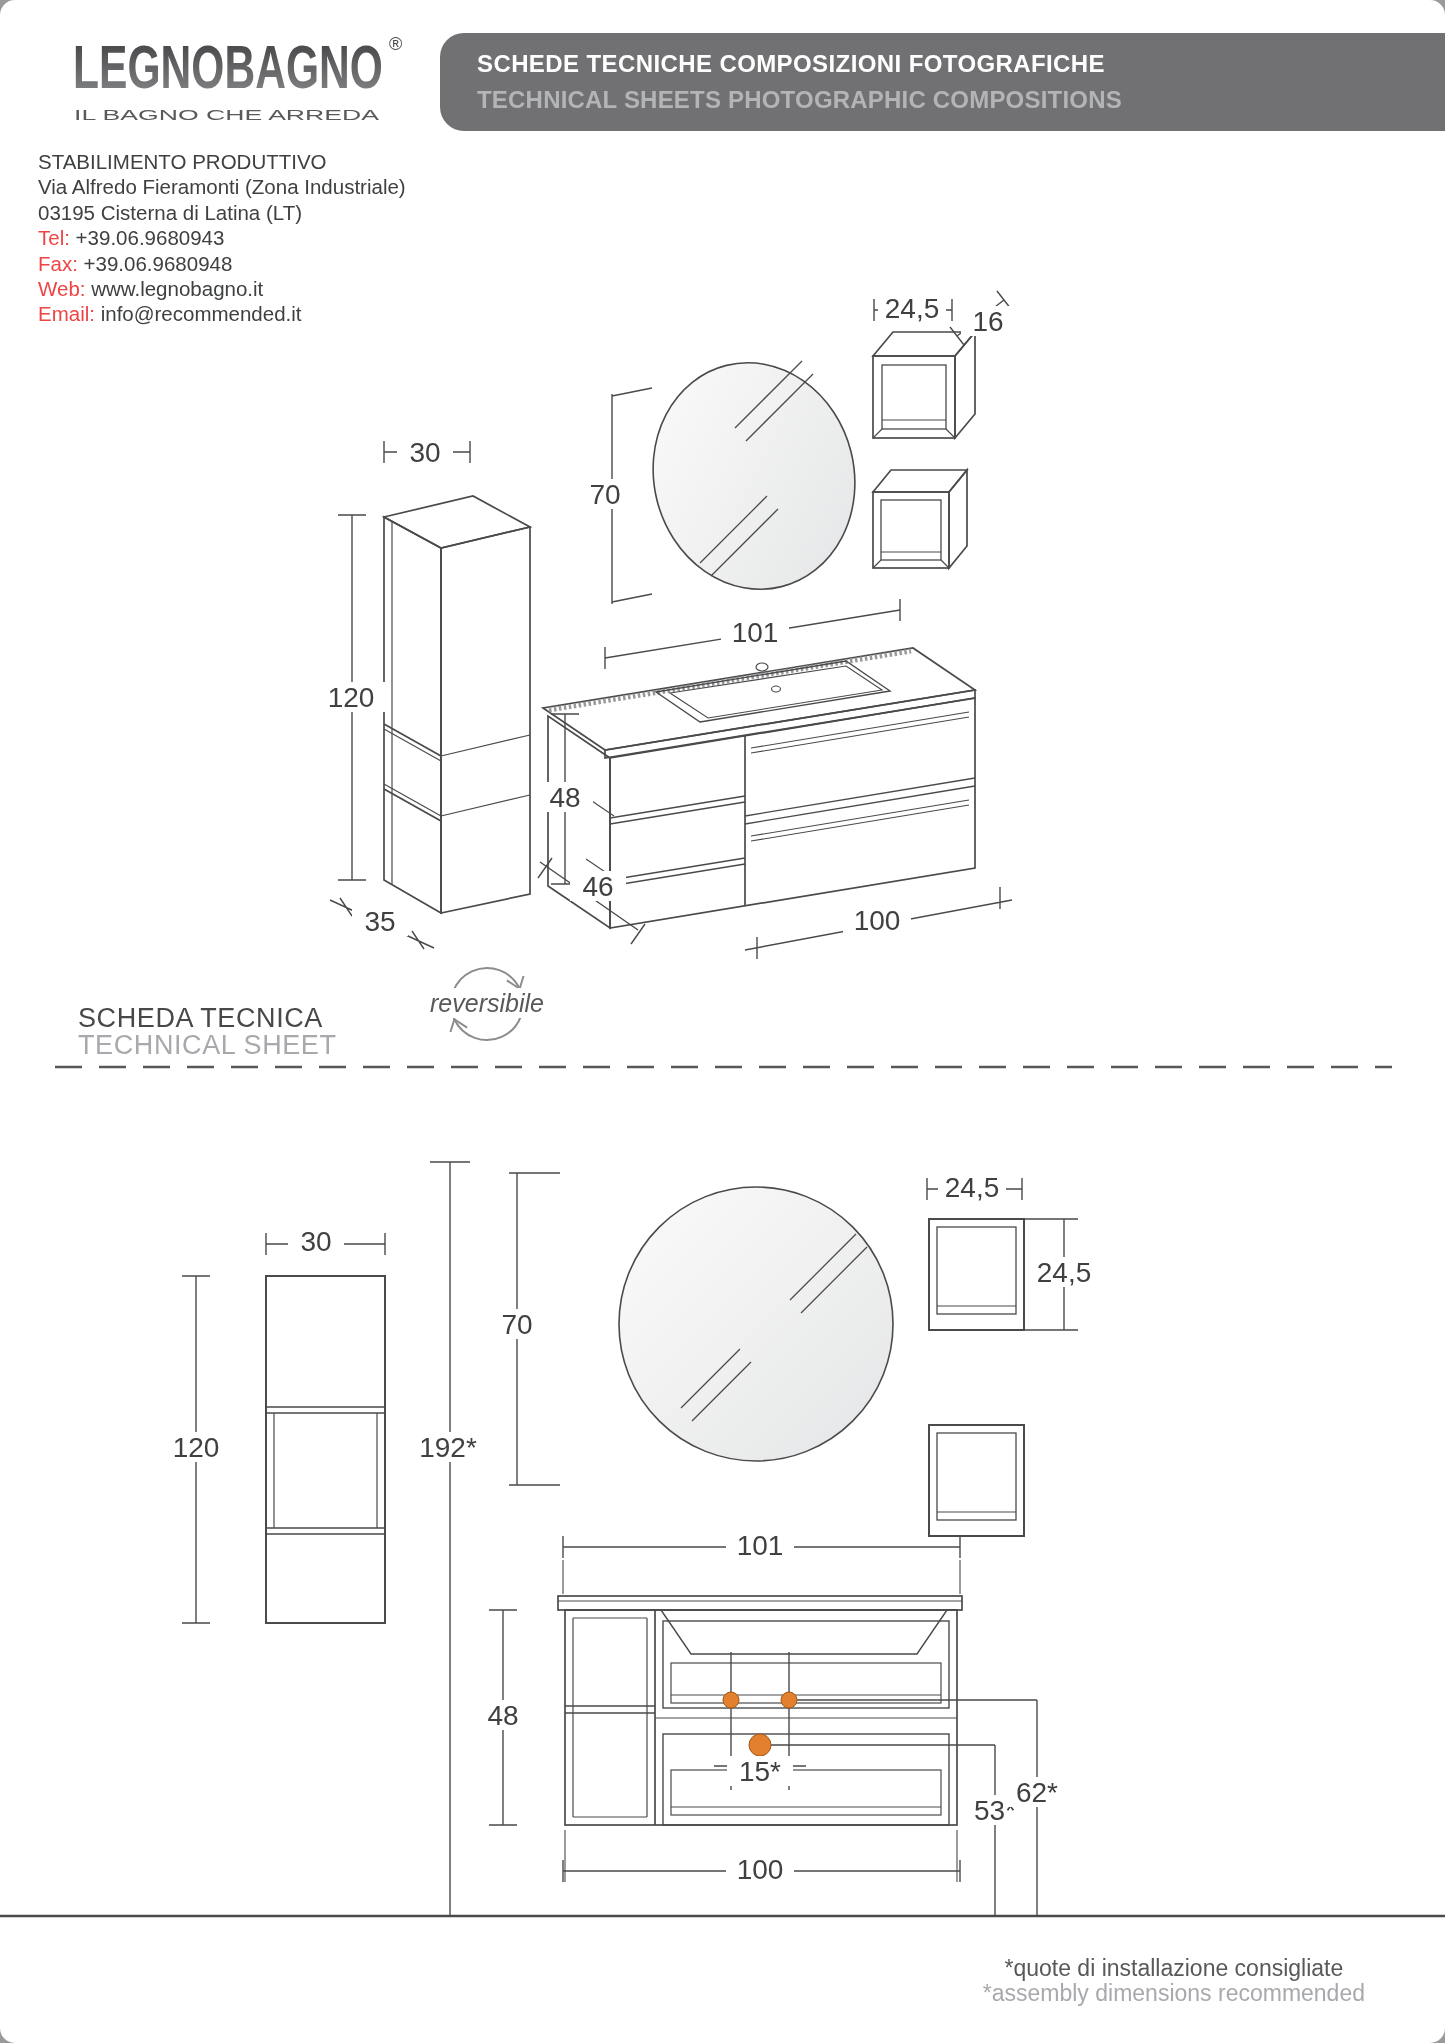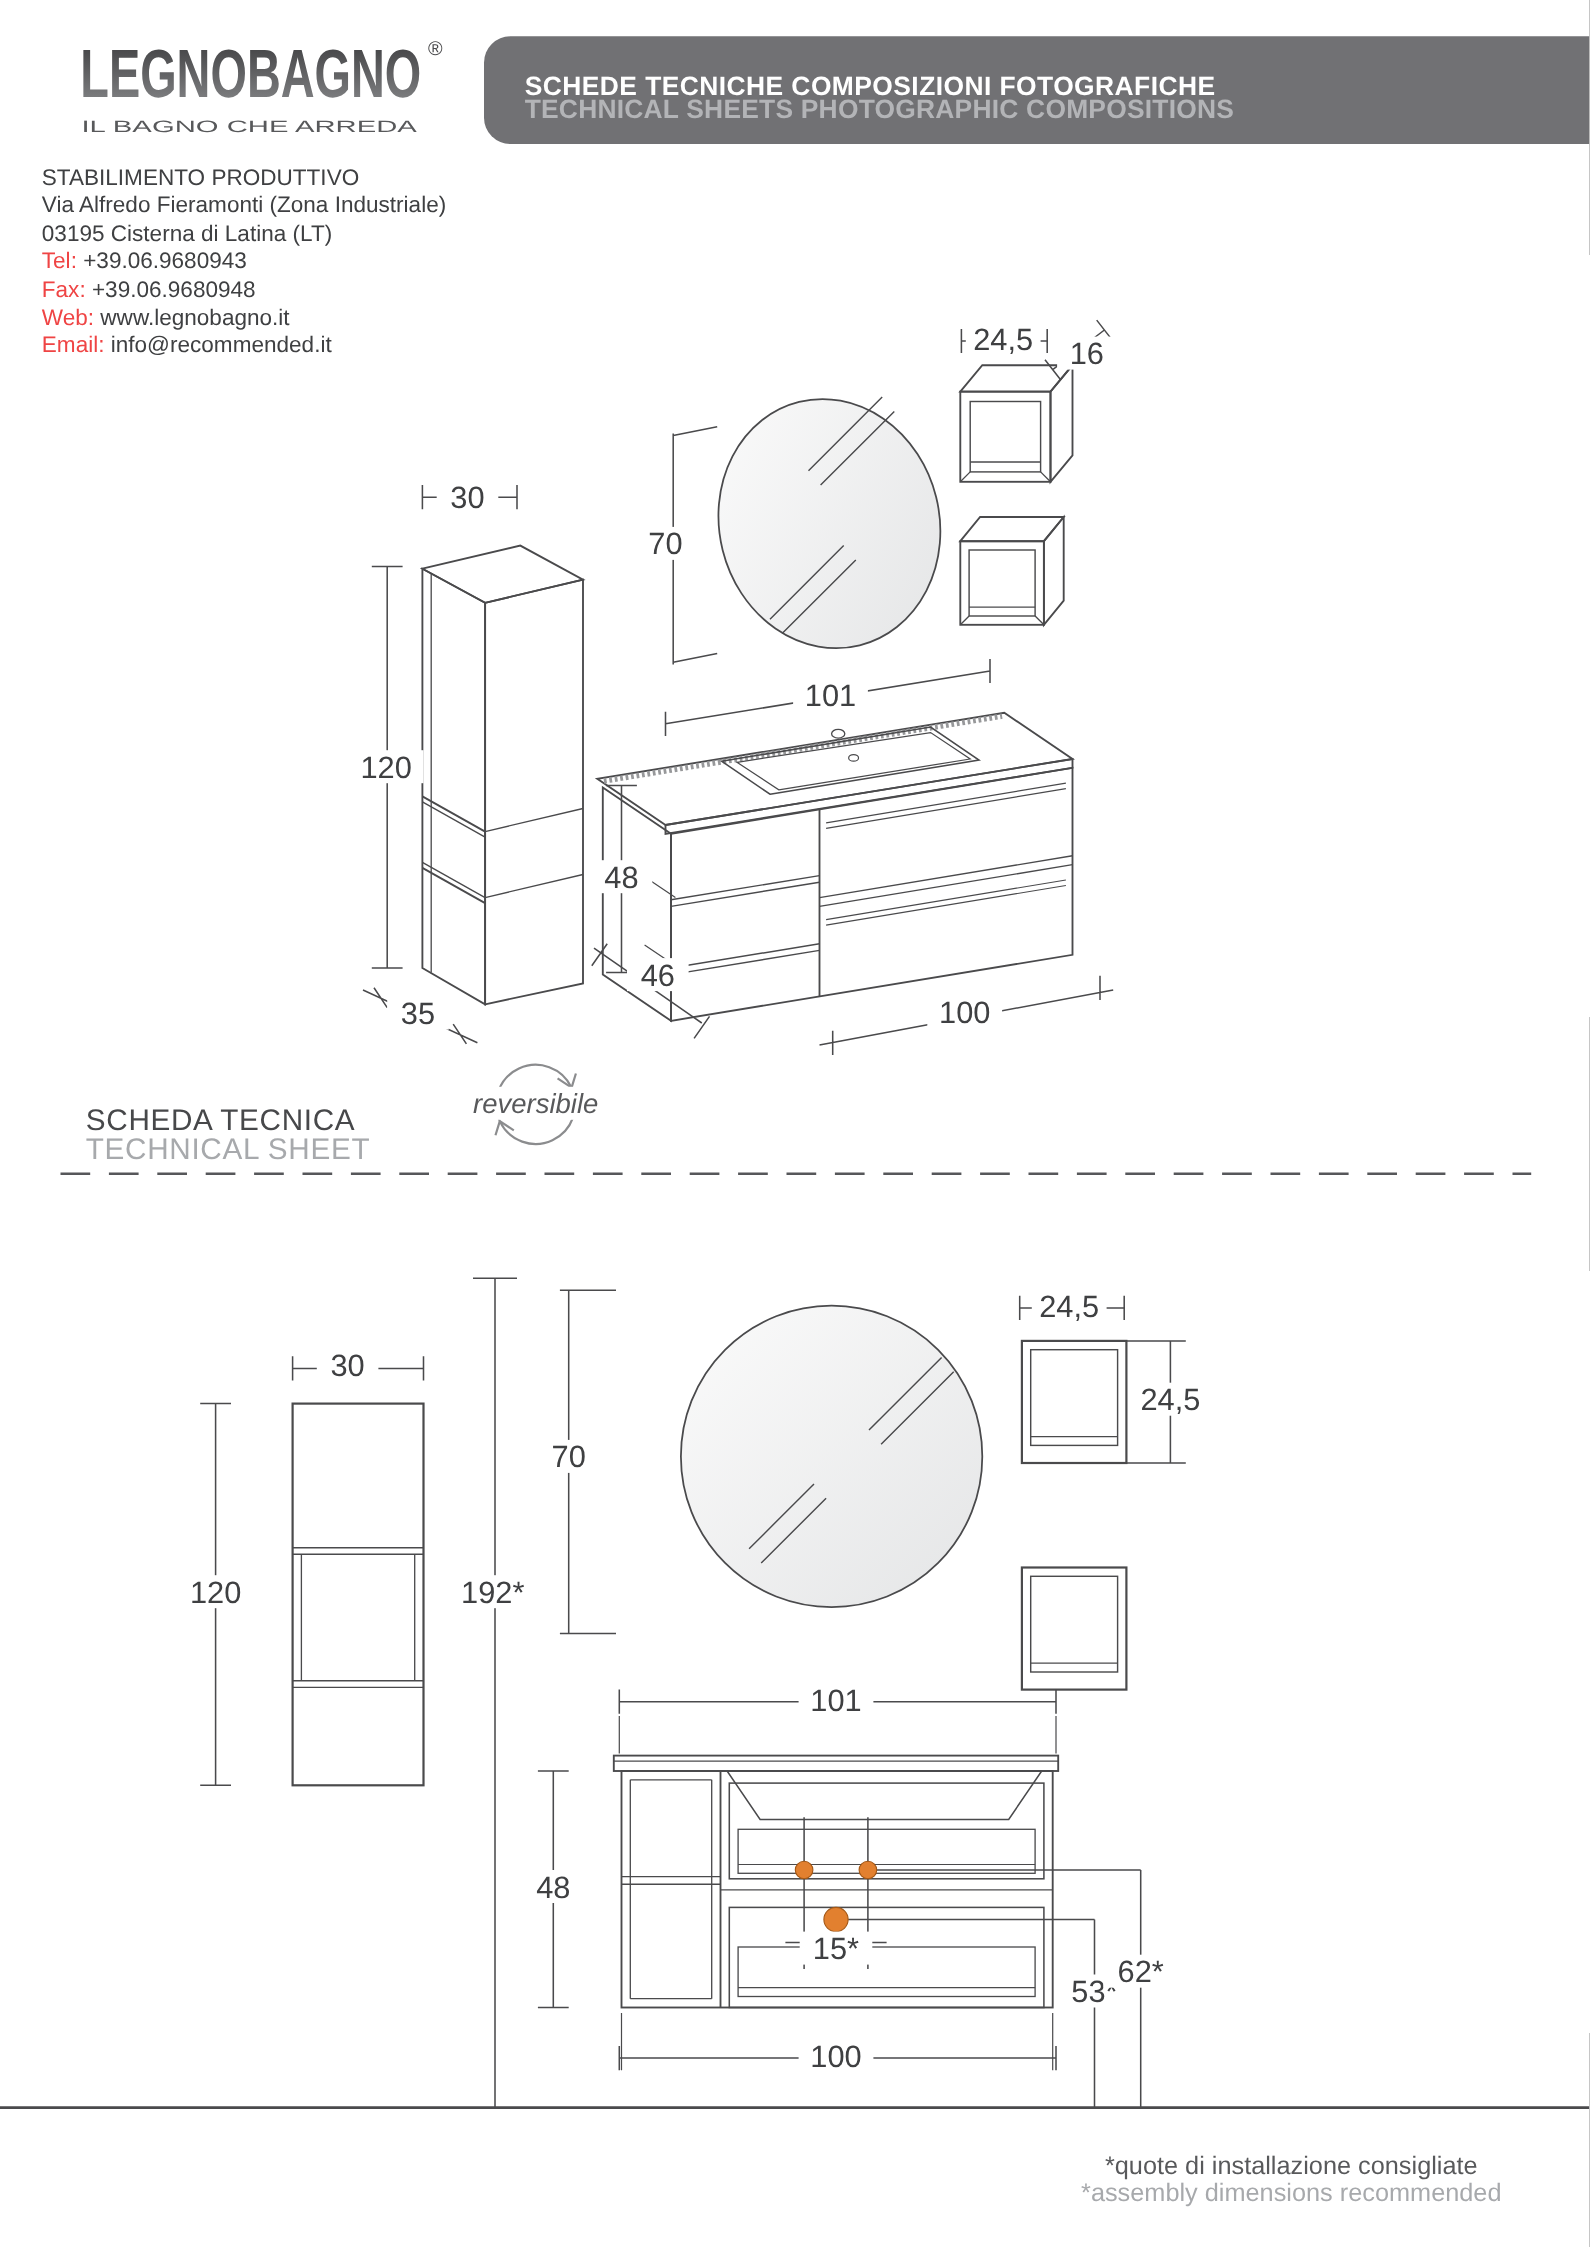--- a/index.html
+++ b/index.html
@@ -1,26 +1,26 @@
 <!DOCTYPE html>
 <html><head>
 <meta charset="utf-8">
 <style>
   html,body{margin:0;padding:0;background:#9a9a9a;}
   .page{
     position:relative;width:1445px;height:2043px;background:#ffffff;
-    font-family:"Liberation Sans",sans-serif;overflow:hidden;margin:0 auto;
+    font-family:"Liberation Sans",sans-serif;overflow:hidden;margin:0 auto;border-radius:15px;
   }
   .abs{position:absolute;}
   
   .banner{
     left:440px;top:33px;width:1005px;height:98px;background:#717174;
     border-radius:24px 0 0 24px;
   }
-  .banner .l1{position:absolute;left:37px;top:32px;font-size:24px;font-weight:bold;color:#ffffff;letter-spacing:.4px;}
+  .banner .l1{position:absolute;left:37px;top:17px;font-size:24px;font-weight:bold;color:#ffffff;letter-spacing:.4px;}
   .banner .l2{position:absolute;left:37px;top:53px;font-size:24px;font-weight:bold;color:#b3b4b7;letter-spacing:.2px;}
   
   .ptitle{right:20px;top:192px;font-size:46px;color:#58595b;letter-spacing:1px;white-space:nowrap;}
   
   .contact{left:38px;top:149px;font-size:20.5px;color:#3f4042;line-height:25.4px;white-space:nowrap;}
   .contact .lbl{color:#ef4444;}
   
   .sheetlbl{left:78px;top:1005px;line-height:27px;letter-spacing:.6px;}
   .sheetlbl .it{font-size:27px;color:#47484a;}
   .sheetlbl .en{font-size:27px;color:#a7a9ac;}

